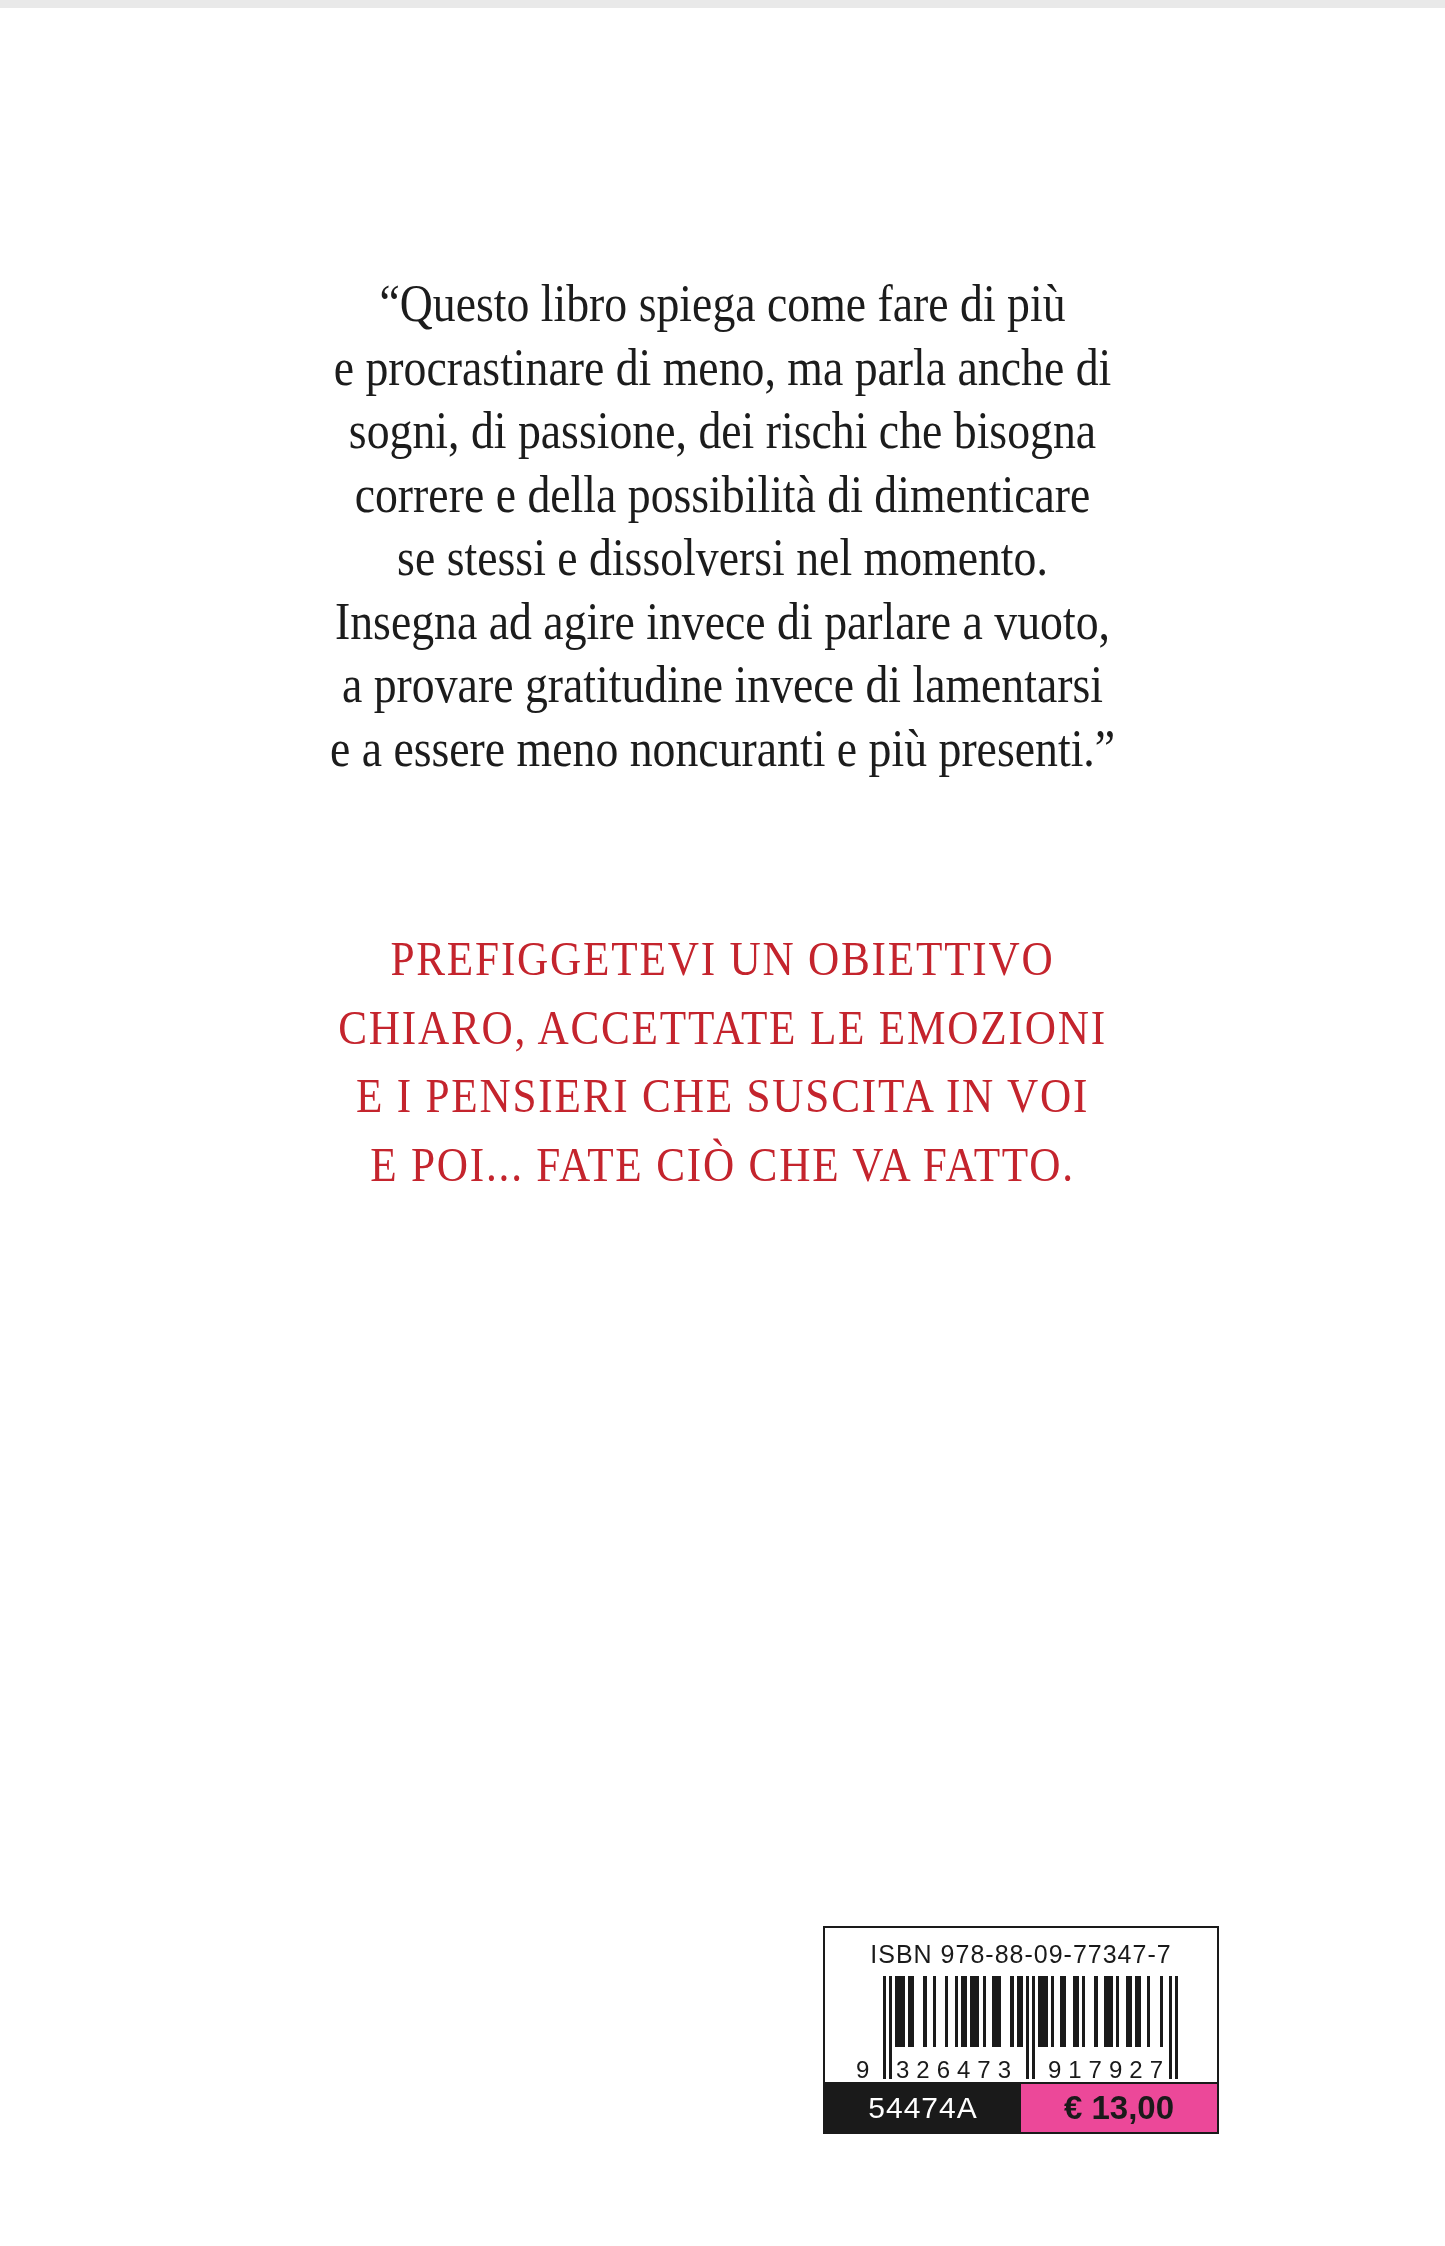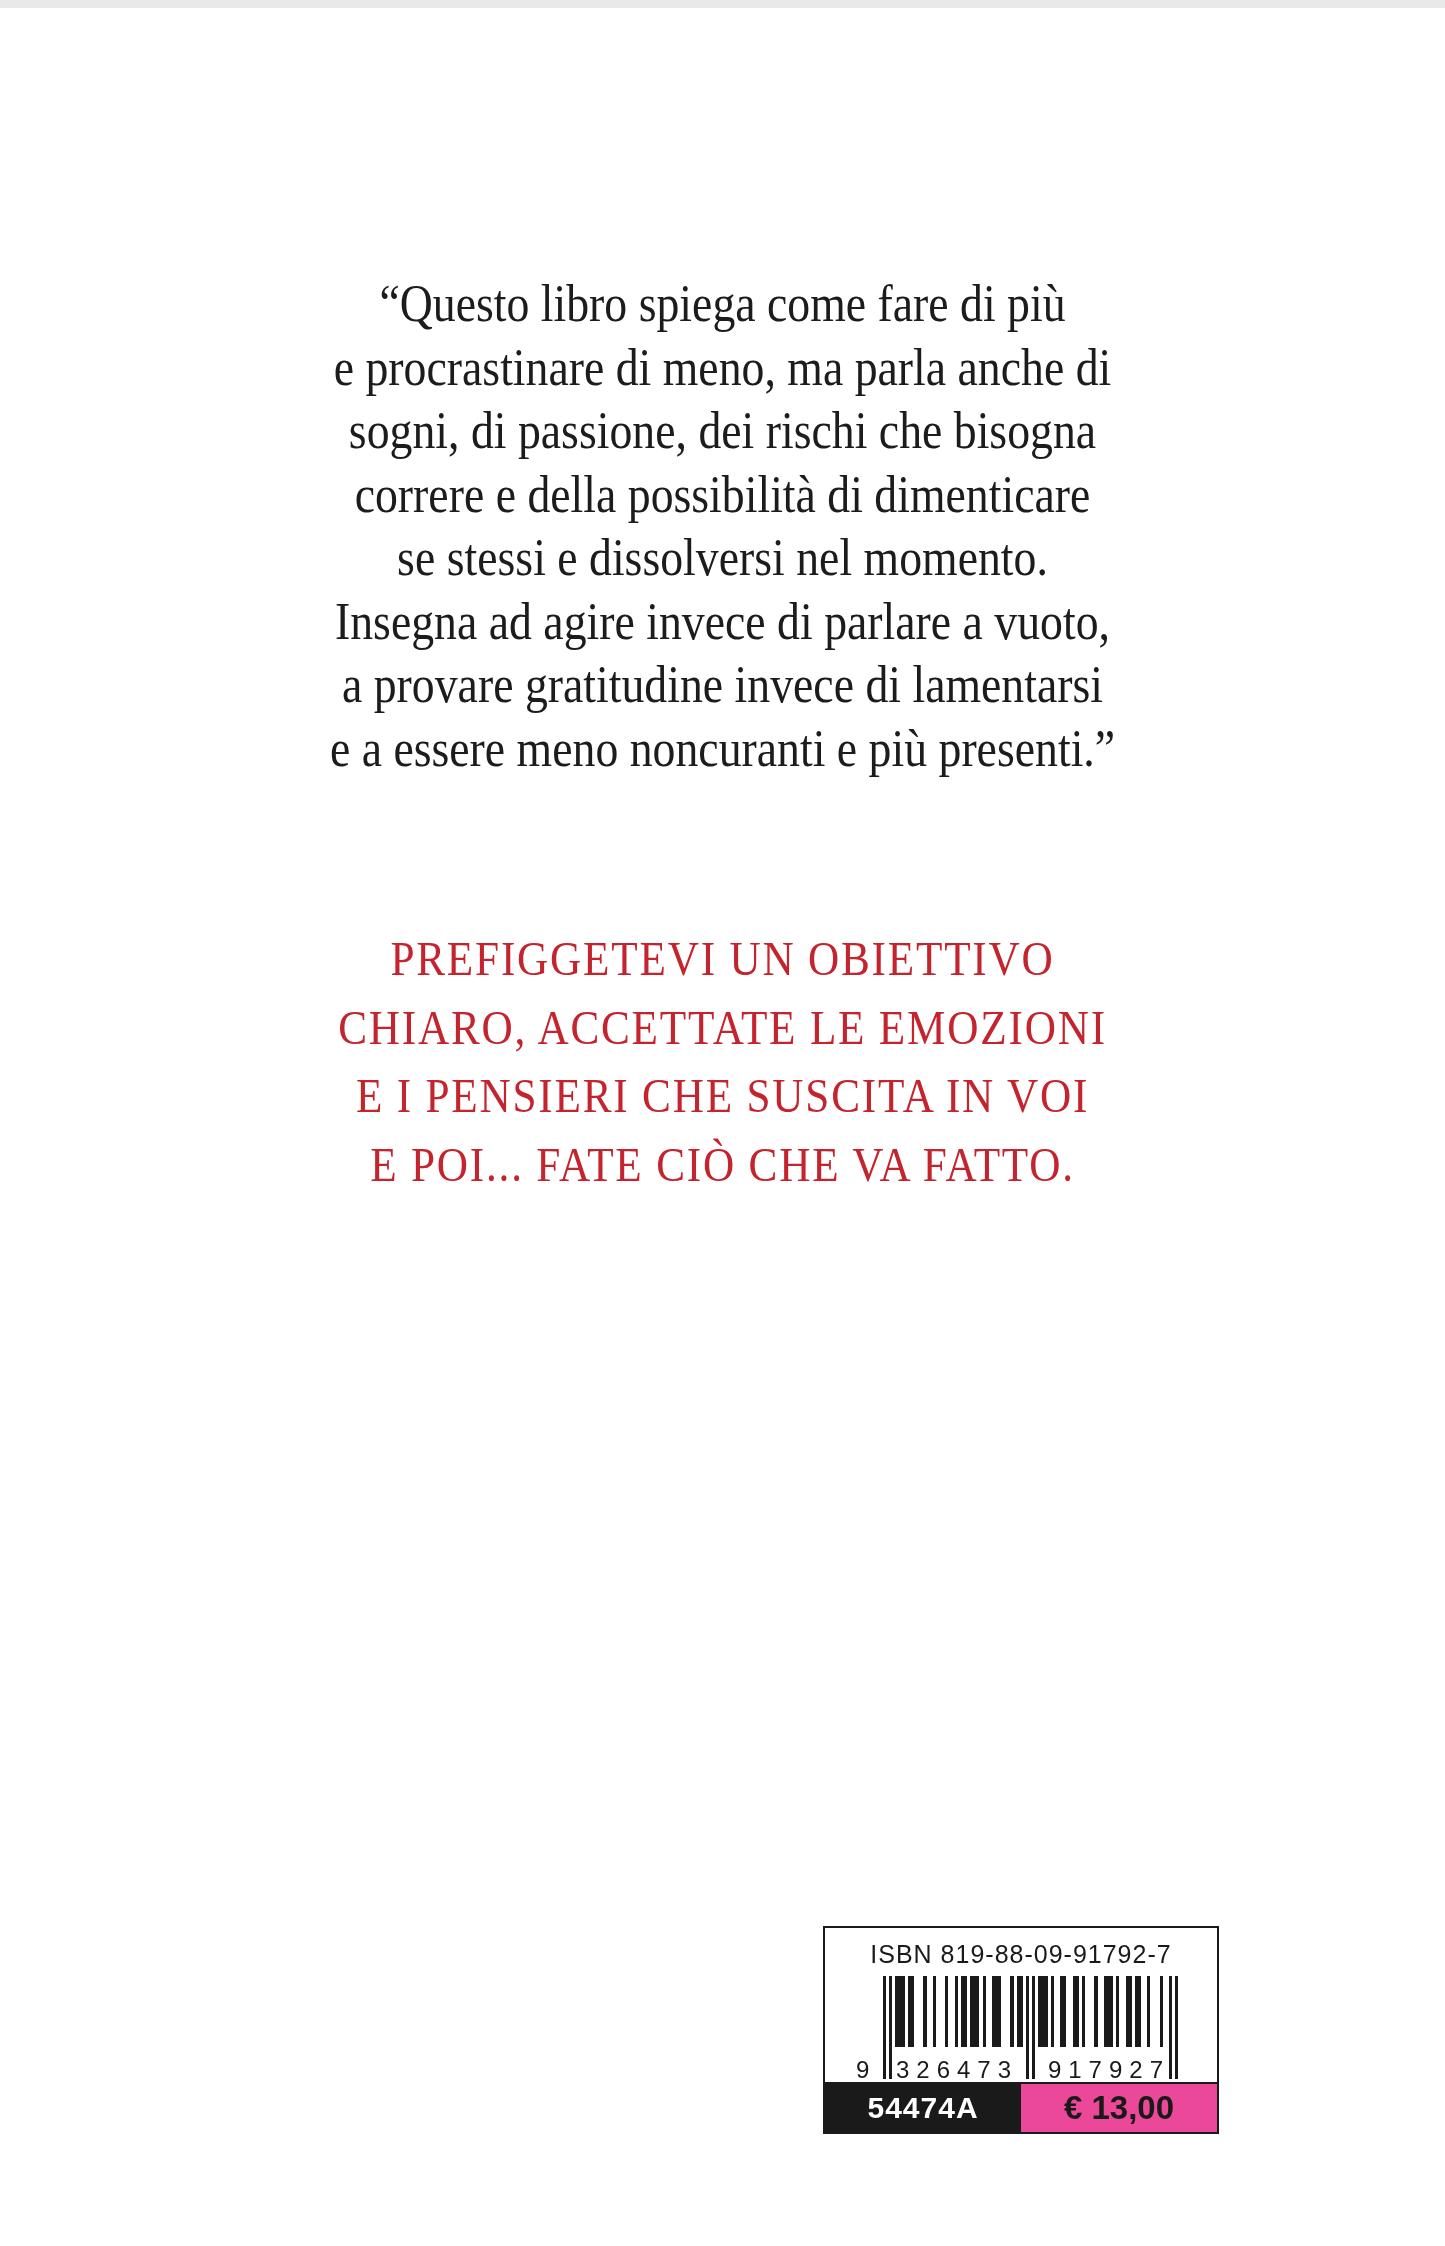--- a/index.html
+++ b/index.html
@@ -91,21 +91,21 @@
     border-top: 2px solid #1a1a1a;
     box-sizing: border-box;
   }
   .bc-code {
     width: 50%;
     background: #1a1a1a;
     color: #ffffff;
     display: flex;
     align-items: center;
     justify-content: center;
-    font-weight: bold;
+    font-weight: normal;
     font-size: 30px;
     letter-spacing: 1px;
   }
   .bc-price {
     width: 50%;
     background: #ec4899;
     color: #1a1a1a;
     display: flex;
     align-items: center;
     justify-content: center;
@@ -130,21 +130,21 @@
   </div>
 
   <div class="tagline" style="color: rgb(196, 36, 45);">
     <div class="ln">PREFIGGETEVI UN OBIETTIVO</div>
     <div class="ln">CHIARO, ACCETTATE LE EMOZIONI</div>
     <div class="ln">E I PENSIERI CHE SUSCITA IN VOI</div>
     <div class="ln">E POI... FATE CIÒ CHE VA FATTO.</div>
   </div>
 
   <div class="bc-box">
-    <div class="bc-isbn">ISBN 819-88-09-91792-7</div>
+    <div class="bc-isbn">ISBN 978-88-09-77347-7</div>
 
     <div class="bc-bars" id="bc-bars">
       <span class="bc-digit d-lead">9</span>
       <span class="bc-digit d-g1">326473</span>
       <span class="bc-digit d-g2">917927</span>
     <div class="m g" style="background: rgb(26, 26, 26);"></div>
         <div class="m"></div>
         <div class="m g" style="background: rgb(26, 26, 26);"></div>
         <div class="m"></div>
         <div class="m" style="background: rgb(26, 26, 26);"></div>

